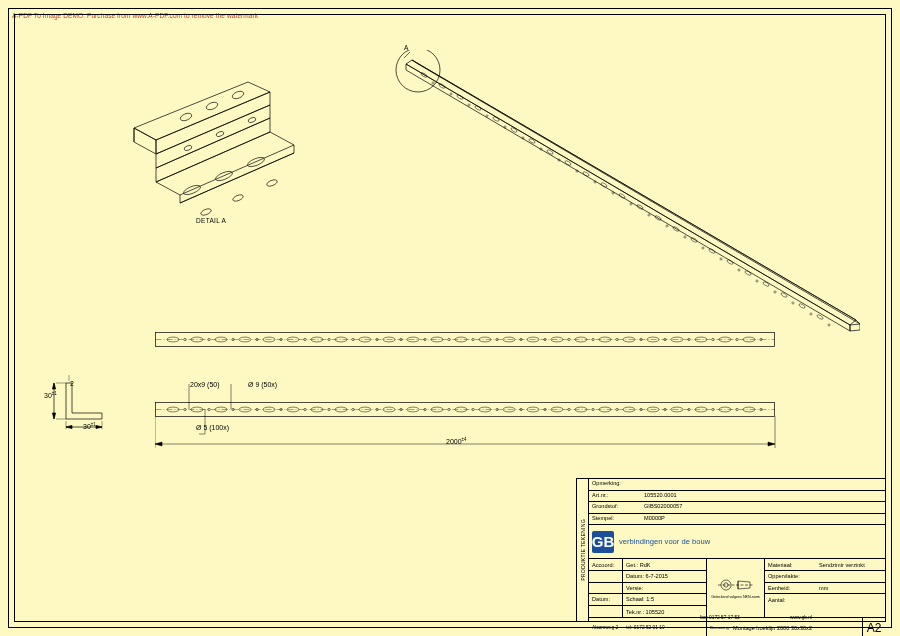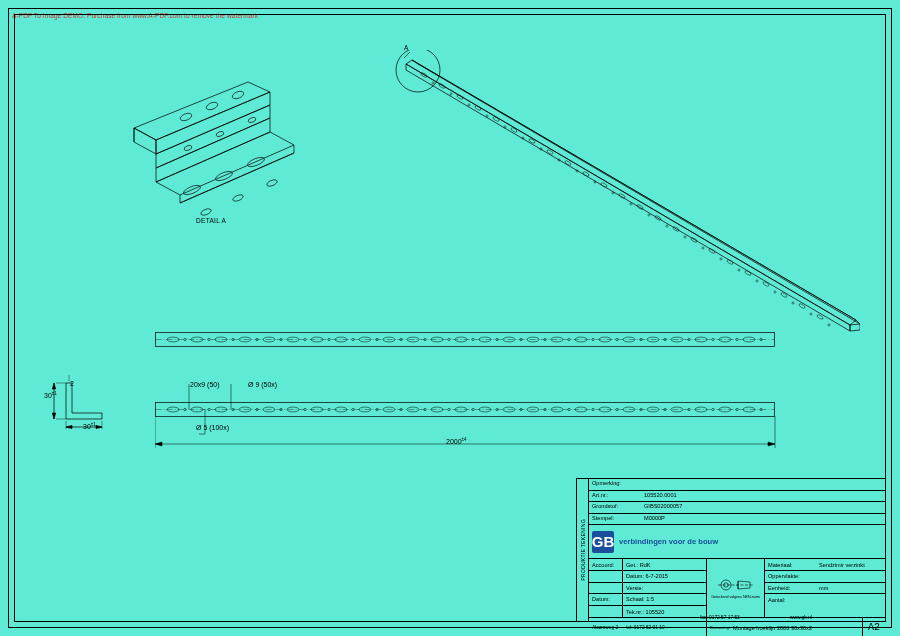--- a/index.html
+++ b/index.html
@@ -8,21 +8,21 @@
     background: #ffffff;
   }
   body {
     font-family: "Liberation Sans", sans-serif;
     color: #000000;
   }
   #page {
     position: relative;
     width: 900px;
     height: 636px;
-    background: #5eead4;
+    background: #fef9c3;
     overflow: hidden;
   }
   .watermark {
     position: absolute;
     left: 12px;
     top: 12px;
     font-size: 6.5px;
     color: #d4342a;
     white-space: nowrap;
     letter-spacing: 0.1px;
@@ -179,21 +179,21 @@
   }
   .logo-text-main {
     color: #1b4f9c;
     font-weight: bold;
     font-size: 16.5px;
     line-height: 1;
     letter-spacing: -0.2px;
   }
   .logo-text-sub {
     color: #1b4f9c;
-    font-weight: bold;
+    font-weight: normal;
     font-size: 7.6px;
     line-height: 1.1;
   }
   .bottom-block {
     display: flex;
     height: 58px;
   }
   .bb-left {
     width: 118px;
     border-right: 1px solid #000;
@@ -287,22 +287,21 @@
     box-sizing: border-box;
     display: flex;
     align-items: center;
     padding-left: 3px;
   }
   .lastr-right {
     width: 22px;
     display: flex;
     align-items: center;
     justify-content: center;
-    font-size: 10px;
-    font-family: Liberation Mono, monospace;
+    font-size: 12px;
   }
   .addr-row {
     display: flex;
     gap: 8px;
     font-size: 4.8px;
   }
   .tiny {
     font-size: 4.2px;
   }
 </style>

